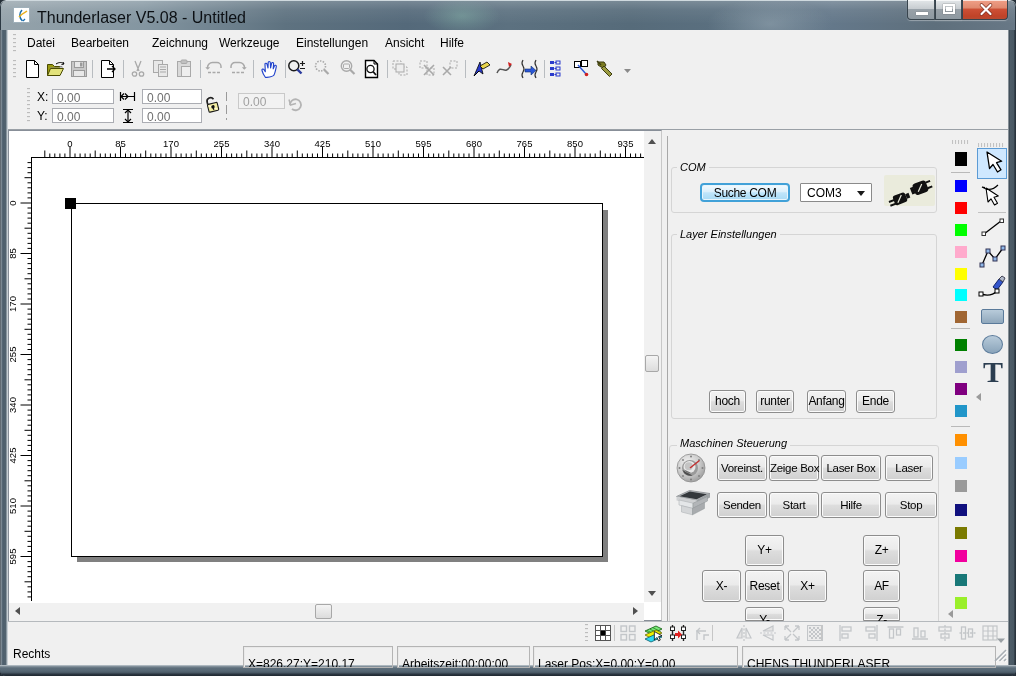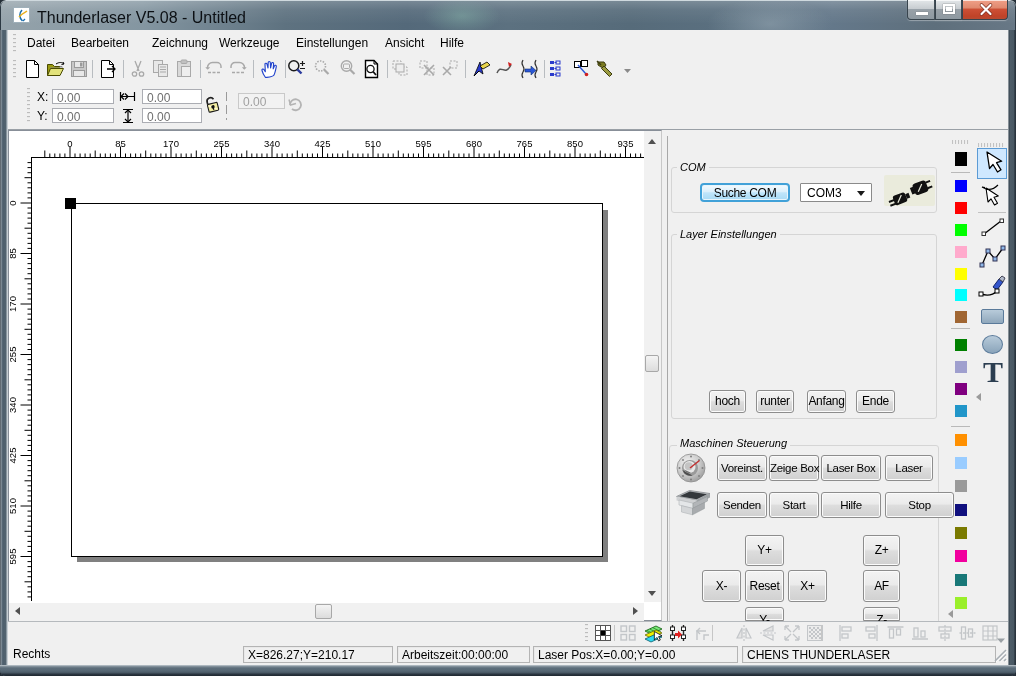--- a/index.html
+++ b/index.html
@@ -49,21 +49,21 @@
 #handle { left:65px; top:198px; width:11px; height:11px; background:#000; }
 
 .gbox { position:absolute; border:1px solid #d5d5d5; border-radius:3px; }
 .gbl { position:absolute; font-size:11px; color:#000; background:#f0f0f0; padding:0 3px;font-style:italic; }
 .btn { position:absolute; border:1px solid #8d8d8d; border-radius:3px; color:#000;
   background:linear-gradient(#f3f3f3 0%, #ebebeb 45%, #dddddd 52%, #d0d0d0 100%);
   font-size:11.5px; letter-spacing:-0.3px; text-align:center; box-shadow: inset 0 0 0 1px #fbfbfb; white-space:nowrap; }
 .sw { position:absolute; left:955px; width:12px; height:12px; }
 .swsep { position:absolute; left:951px; width:19px; height:1px; background:#b9b9b9; }
 #status { left:8px; top:645px; width:1000px; height:20px; background:#f0f0f0; font-size:12px; }
-.sfld { position:absolute; top:1px; height:17px; border:1px solid #b4b4b4; box-shadow:inset 1px 1px 0 #e9e9e9; font-size:12px; color:#000; padding:1px 4px; white-space:nowrap; overflow:hidden; }
+.sfld { position:absolute; top:1px; height:17px; border:1px solid #b4b4b4; box-shadow:inset 1px 1px 0 #e9e9e9; font-size:12px; color:#000; padding:10px 4px; white-space:nowrap; overflow:hidden; }
 svg { position:absolute; overflow:visible; }
 .tt { font-size:11px; }
 </style>
 </head>
 <body>
 <div id="win">
   <div id="client" class="abs"></div>
 
   <div id="title-ico" class="abs">
     <svg width="17" height="16" viewBox="0 0 17 16">
@@ -589,21 +589,21 @@
     <path d="M16.5 26.8 L28.5 20.5 L28.5 14.5 L16.5 20.3 Z" fill="#a8abae" stroke="#8f9497" stroke-width="0.5"></path>
   </svg>
     </div>
   <div class="btn abs" style="left:717px;top:455px;width:50px;height:26px;line-height:24px;">Voreinst.</div>
   <div class="btn abs" style="left:769px;top:455px;width:50px;height:26px;line-height:24px;">Zeige Box</div>
   <div class="btn abs" style="left:821px;top:455px;width:60px;height:26px;line-height:24px;">Laser Box</div>
   <div class="btn abs" style="left:885px;top:455px;width:48px;height:26px;line-height:24px;">Laser</div>
   <div class="btn abs" style="left:717px;top:492px;width:50px;height:26px;line-height:24px;">Senden</div>
   <div class="btn abs" style="left:769px;top:492px;width:50px;height:26px;line-height:24px;">Start</div>
   <div class="btn abs" style="left:821px;top:492px;width:60px;height:26px;line-height:24px;">Hilfe</div>
-  <div class="btn abs" style="left:885px;top:492px;width:69px;height:26px;line-height:24px;">Stop</div>
+  <div class="btn abs" style="left:885px;top:492px;width:52px;height:26px;line-height:24px;">Stop</div>
   <div class="btn abs" style="left:745px;top:535px;width:39px;height:31px;line-height:29px;font-size:12px;">Y+</div>
   <div class="btn abs" style="left:863px;top:535px;width:37px;height:31px;line-height:29px;font-size:12px;">Z+</div>
   <div class="btn abs" style="left:702px;top:570px;width:39px;height:32px;line-height:30px;font-size:12px;">X-</div>
   <div class="btn abs" style="left:745px;top:570px;width:39px;height:32px;line-height:30px;font-size:12px;">Reset</div>
   <div class="btn abs" style="left:788px;top:570px;width:39px;height:32px;line-height:30px;font-size:12px;">X+</div>
   <div class="btn abs" style="left:863px;top:570px;width:37px;height:32px;line-height:30px;font-size:12px;">AF</div>
   <div class="btn abs" style="left:745px;top:607px;width:39px;height:14px;line-height:24px;font-size:12px;border-radius:3px 3px 0 0;">Y-</div>
   <div class="btn abs" style="left:863px;top:607px;width:37px;height:14px;line-height:24px;font-size:12px;border-radius:3px 3px 0 0;">Z-</div>
 
   <div id="swatches" class="abs">

